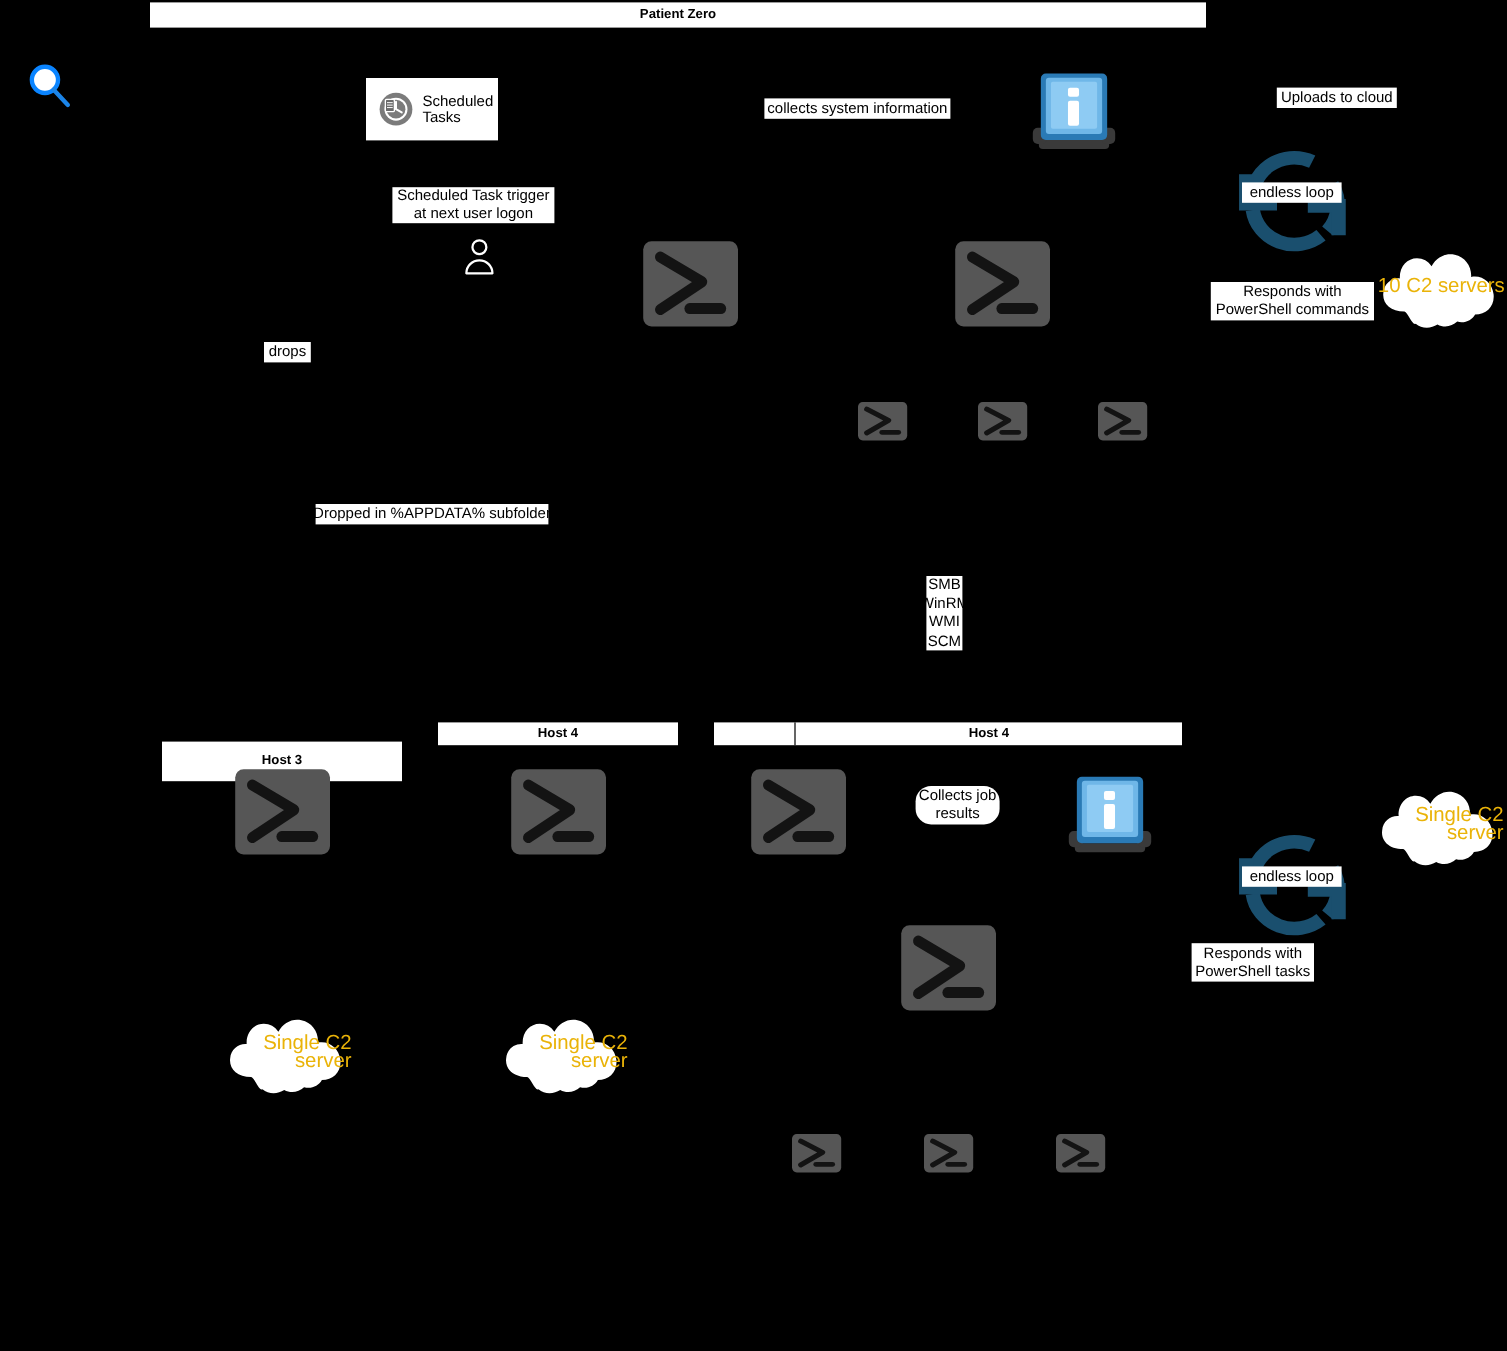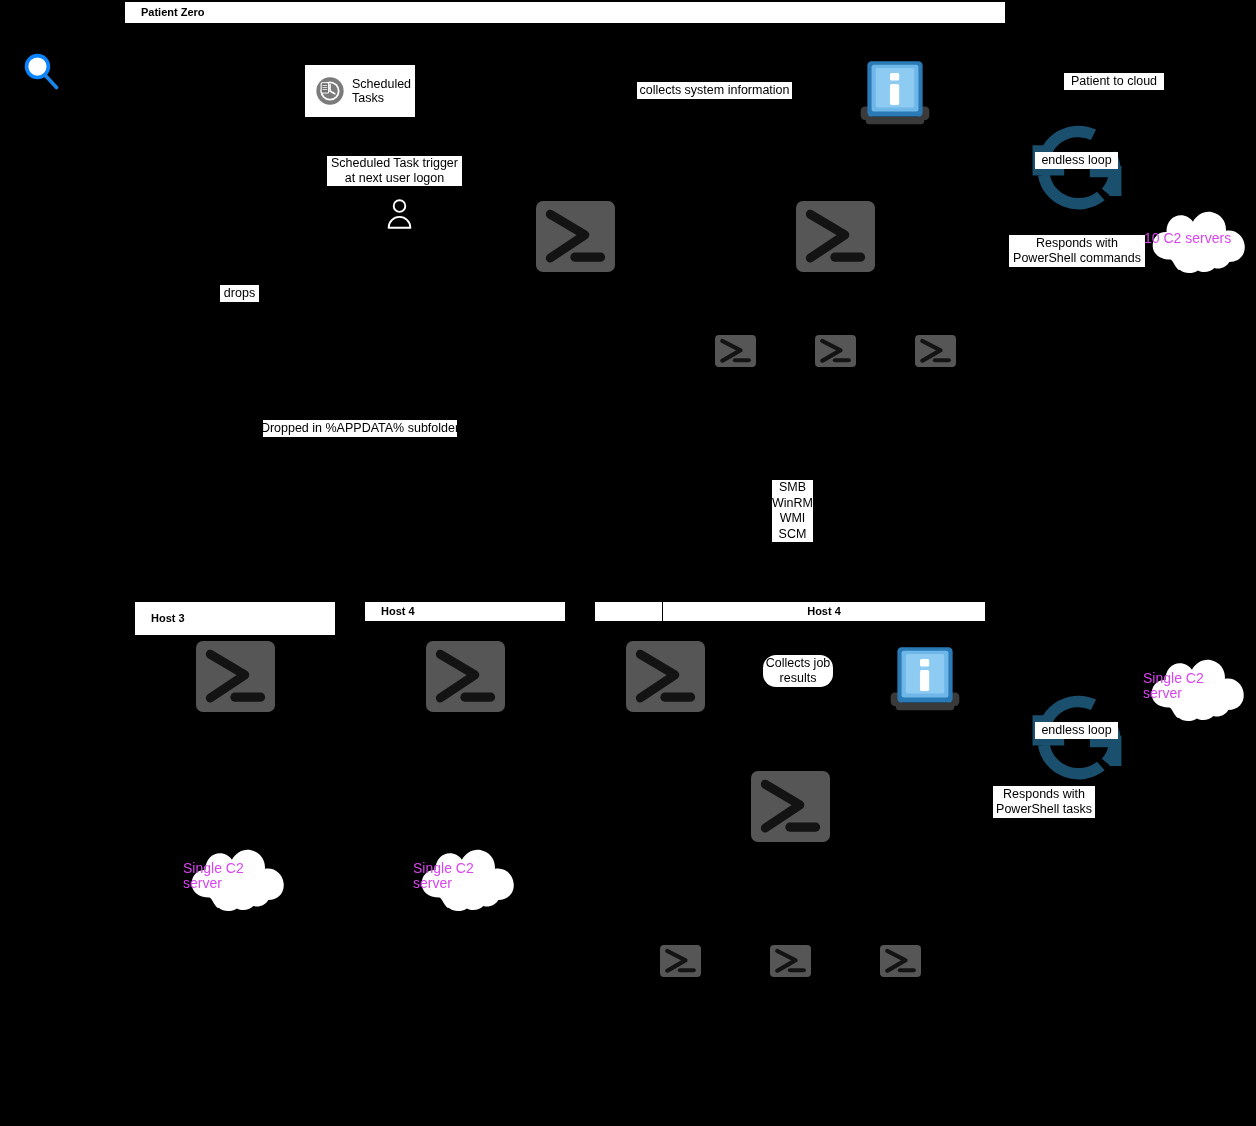--- a/index.html
+++ b/index.html
@@ -3,24 +3,23 @@
 <meta charset="utf-8">
 <style>
   html,body{margin:0;padding:0;background:#000;}
   body{width:1256px;height:1126px;position:relative;overflow:hidden;
        font-family:"Liberation Sans","DejaVu Sans",sans-serif;}
   #stage{position:absolute;left:0;top:0;width:1256px;height:1126px;background:#000;}
 
   
   .hostbar{
     position:absolute;background:#ffffff;color:#000;
-    display:flex;align-items:center;justify-content:flex-start;
+    display:flex;align-items:center;justify-content:center;
     font-weight:bold;font-size:11px;line-height:1;
     box-sizing:border-box;
-    padding-left:16px;
   }
   .hostbar.split{justify-content:flex-start;padding:0;}
   .hostbar .cellblank{width:68px;height:100%;border-right:1px solid #000;box-sizing:border-box;}
   .hostbar .celltext{flex:1;height:100%;display:flex;align-items:center;justify-content:center;}
 
   
   .lbl{
     position:absolute;background:#ffffff;color:#000;
     font-size:12.5px;line-height:15px;text-align:center;
     box-sizing:border-box;white-space:pre;
@@ -36,21 +35,21 @@
     position:absolute;background:#ffffff;display:flex;align-items:center;
     gap:7px;padding:0 10px;box-sizing:border-box;
   }
   .schedcard .txt{font-size:12.5px;line-height:14px;color:#000;text-align:left;white-space:pre;}
 
   
   .cloud{position:absolute;}
   .cloud svg{display:block;width:100%;height:100%;}
   .cloudtxt{
     position:absolute;left:0;right:0;top:50%;transform:translateY(-50%);
-    text-align:left;font-size:14px;line-height:15px;color:#d946ef;white-space:pre;
+    text-align:right;font-size:17px;line-height:15px;color:#eab308;white-space:pre;
   }
 
   
   .loop{position:absolute;}
   .loop svg{display:block;width:100%;height:100%;}
 
   
   .icn{position:absolute;}
   .icn svg{display:block;width:100%;height:100%;}
 </style>
@@ -176,45 +175,45 @@
     <svg viewBox="0 0 100 86" preserveAspectRatio="none">
         <use href="#sym-ps"></use>
       </svg>
   </div>
   <div class="ps" style="left:915px;top:335px;width:41px;height:32px;border-radius:4px;">
     <svg viewBox="0 0 100 86" preserveAspectRatio="none">
         <use href="#sym-ps"></use>
       </svg>
   </div>
 
-  <div class="lbl" style="left:1064px;top:73px;width:100px;height:17px;">Patient to cloud</div>
+  <div class="lbl" style="left:1064px;top:73px;width:100px;height:17px;">Uploads to cloud</div>
 
   <div class="loop" style="left:1022px;top:112px;width:110px;height:105px;">
     <svg viewBox="0 0 120 120" preserveAspectRatio="none">
         <use href="#sym-loop"></use>
       </svg>
   </div>
   <div class="lbl" style="left:1035px;top:152px;width:83px;height:17px;">endless loop</div>
 
   <div class="lbl" style="left:1009px;top:235px;width:136px;height:32px;">Responds with
 PowerShell commands</div>
 
   <div class="cloud" style="left:1144px;top:202px;width:110px;height:72px;">
     <svg viewBox="0 0 200 120" preserveAspectRatio="none">
         <use href="#sym-cloud"></use>
       </svg>
     <span class="cloudtxt">10 C2 servers</span>
   </div>
 
-  <div class="lbl" style="left:772px;top:480px;width:41px;height:62px;line-height:15.5px;">SMB
+  <div class="lbl" style="left:772px;top:480px;width:30px;height:62px;line-height:15.5px;">SMB
 WinRM
 WMI
 SCM</div>
 
-  <div class="hostbar" style="left:135px;top:602px;width:200px;height:33px;">
+  <div class="hostbar" style="left:135px;top:618px;width:200px;height:33px;">
     <span>Host 3</span>
   </div>
   <div class="hostbar" style="left:365px;top:602px;width:200px;height:19px;">
     <span>Host 4</span>
   </div>
   <div class="hostbar split" style="left:595px;top:602px;width:390px;height:19px;">
     <span class="cellblank"></span>
     <span class="celltext">Host 4</span>
   </div>
 

